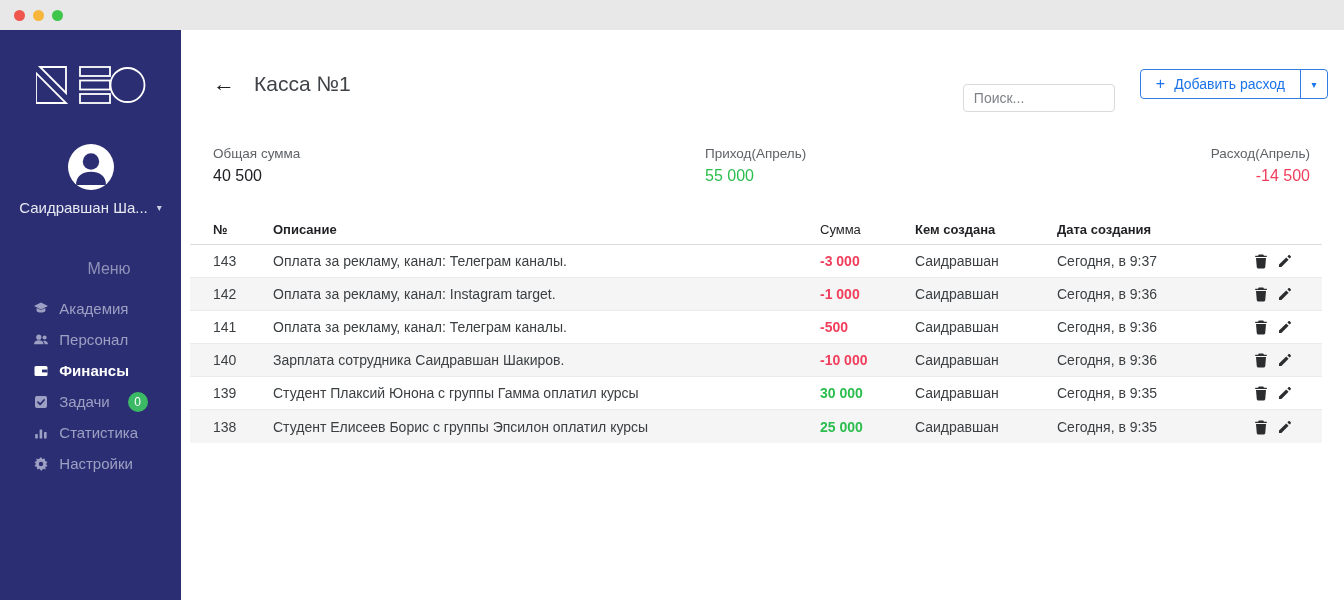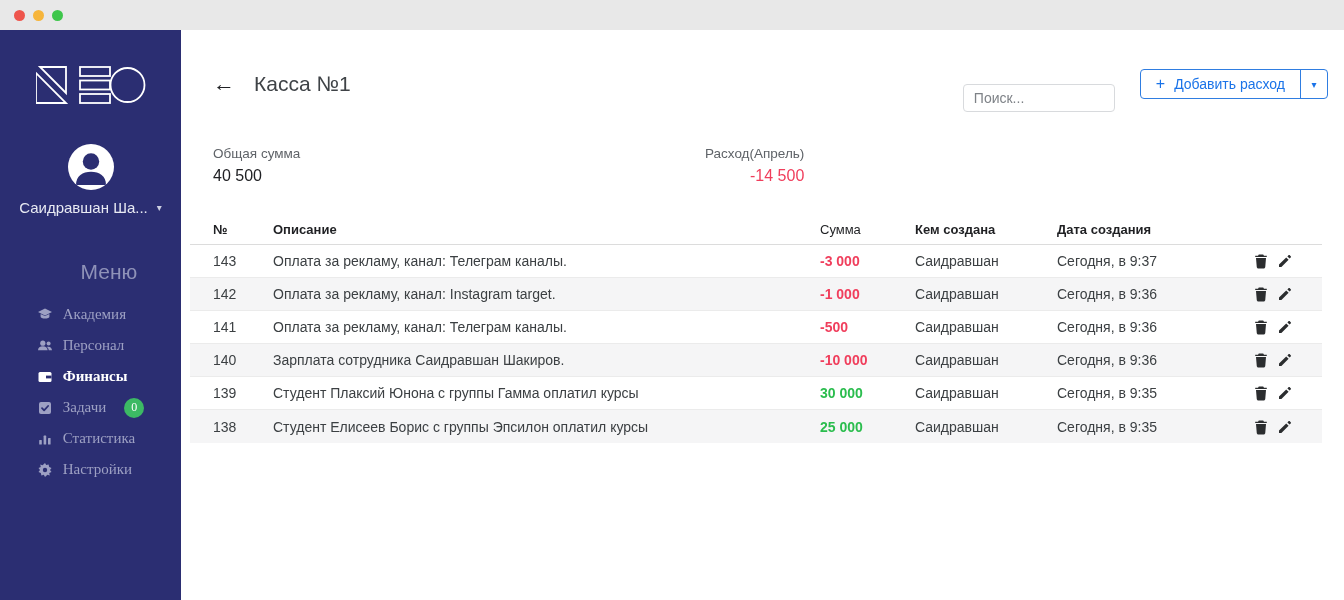--- a/index.html
+++ b/index.html
@@ -17,23 +17,23 @@
   
   .app { flex:1; display:flex; min-height:0; }
 
   
   .sidebar { width:181px; background:#2b2e72; color:#9da0c3; display:flex; flex-direction:column; flex:0 0 auto;align-items:center; }
   .logo { margin:33px auto 0; display:block; }
   .avatar-wrap { margin:37px auto 0; width:46px; height:46px; }
   .user-row { margin-top:9px; display:flex; align-items:center; justify-content:center; gap:9px; cursor:pointer; }
   .user-name { color:#e8eaf3; font-size:15px; }
   .user-caret { color:#cdd0e2; font-size:10px; }
-  .menu-label { margin:44px 0 0 37px; font-size:21px; color:#8f92b8; }
+  .menu-label { margin:44px 0 0 37px; font-size:16px; color:#8f92b8; }
   .nav { margin-top:15px; display:flex; flex-direction:column; }
-  .nav-item { height:31px; display:flex; align-items:center; gap:10px; font-size:15px; cursor:pointer; color:#9da0c3;font-family:Liberation Serif, serif; }
+  .nav-item { height:31px; display:flex; align-items:center; gap:10px; font-size:15px; cursor:pointer; color:#9da0c3; }
   .nav-item .nicon { width:16px; height:16px; flex:0 0 auto; display:flex; }
   .nav-item svg { width:16px; height:16px; fill:currentColor; }
   .nav-item.active { color:#ffffff; font-weight:bold; }
   .badge { margin-left:8px; width:20px; height:20px; border-radius:50%; background:#3cb964; color:#fff; font-size:12px; display:flex; align-items:center; justify-content:center; }
 
   
   .main { flex:1; background:#fff; min-width:0; }
   .main-header { display:flex; align-items:center; padding:26px 16px 0 32px; }
   .back-arrow { font-size:22px; color:#202124; cursor:pointer; line-height:1; }
   .page-title { margin-left:19px; font-size:21px; color:#3f4347; }
@@ -205,20 +205,24 @@
             <span>▾</span>
           </div>
         </div>
       </div>
 
       <div class="stats">
         <div class="stat-1">
           <div class="stat-label">Общая сумма</div>
           <div class="stat-value val-dark">40 500</div>
         </div>
+        <div class="stat-2">
+          <div class="stat-label">Приход(Апрель)</div>
+          <div class="stat-value val-pos">55 000</div>
+        </div>
         <div class="stat-3">
           <div class="stat-label">Расход(Апрель)</div>
           <div class="stat-value val-neg">-14 500</div>
         </div>
       </div>
 
       <div class="table">
 
         <div class="trow thead">
           <span class="c-id">№</span>

